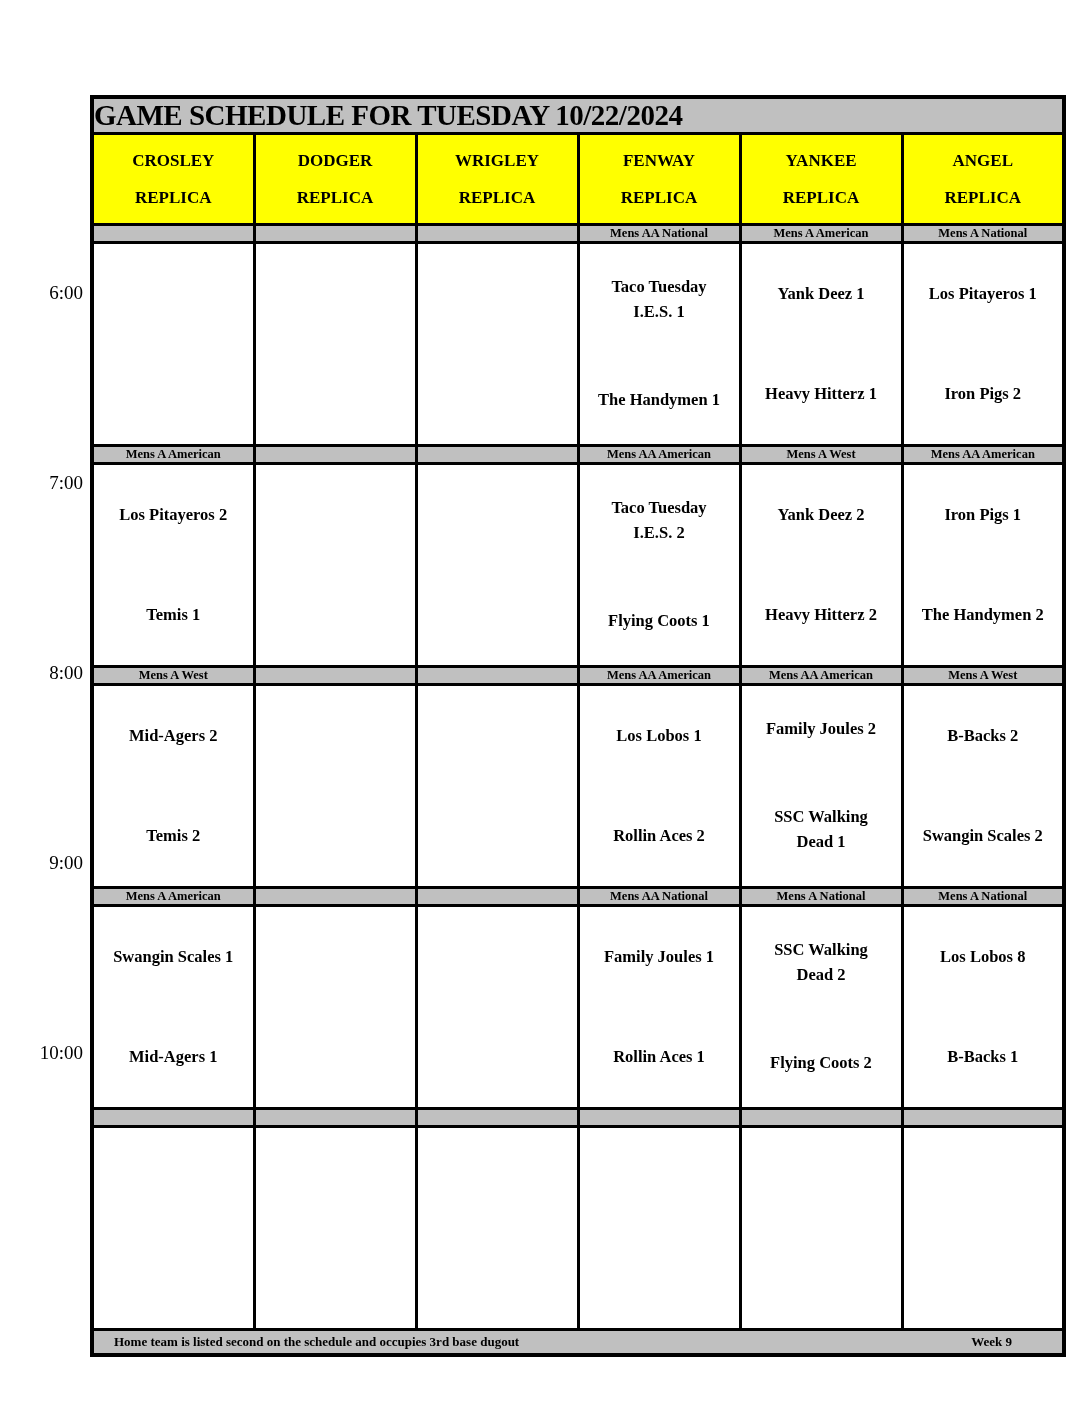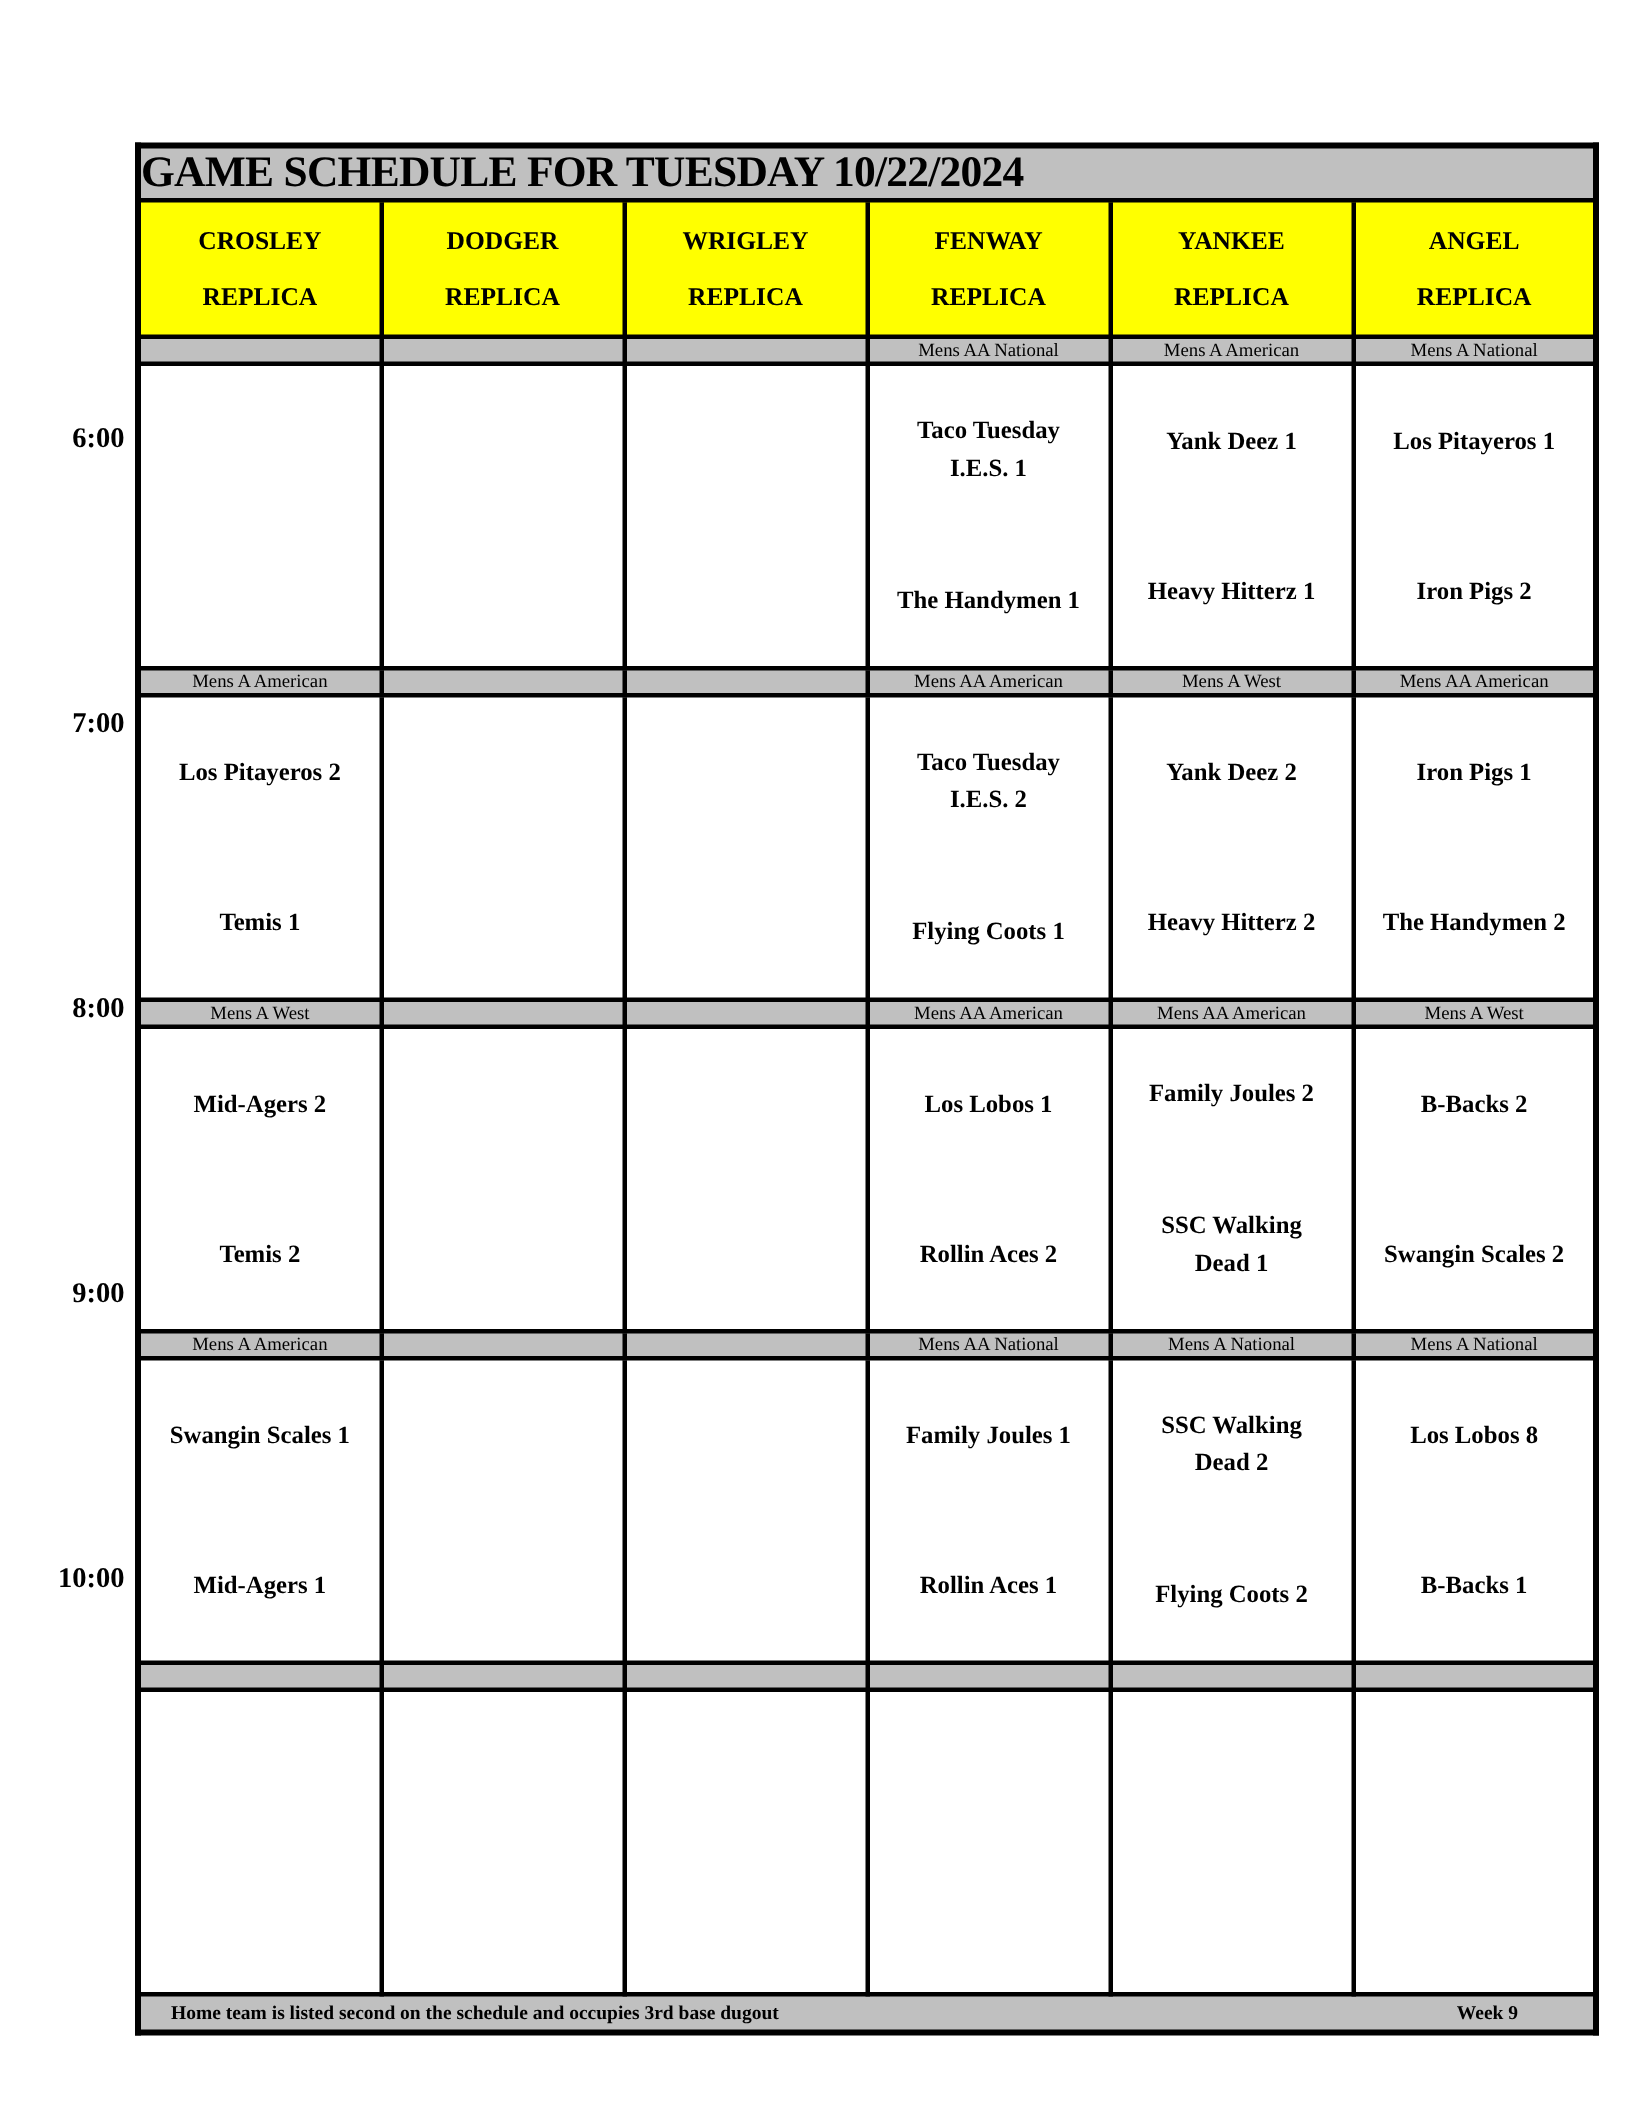--- a/index.html
+++ b/index.html
@@ -6,42 +6,42 @@
   body{
     width:1088px;height:1408px;background:#ffffff;
     font-family:"Liberation Serif","DejaVu Serif",serif;
     color:#000;
   }
   .page{position:relative;width:1088px;height:1408px;background:#fff;overflow:hidden;}
 
   
   .time-label{
     position:absolute;left:0;width:83px;height:26px;line-height:26px;
-    text-align:right;font-weight:bold;font-size:19px;color:#000;
+    text-align:right;font-weight:normal;font-size:19px;color:#000;
   }
 
   table.schedule{
     position:absolute;left:90px;top:95px;width:973px;
     border-collapse:collapse;table-layout:fixed;
     border:4px solid #000;
   }
   table.schedule td{border:3px solid #000;padding:0;vertical-align:middle;}
 
   td.title-cell{
     background:#c0c0c0;height:28px;text-align:left;
     font-weight:bold;font-size:29px;letter-spacing:-0.5px;
     border-bottom:4px solid #000;
   }
   td.field-cell{
     background:#ffff00;height:88px;text-align:center;font-weight:bold;font-size:17px;
   }
   .field-inner{display:flex;flex-direction:column;align-items:center;justify-content:center;gap:17px;}
   td.band-cell{
     background:#c0c0c0;height:15px;text-align:center;
-    font-weight:normal;font-size:12.5px;
+    font-weight:bold;font-size:12.5px;
     border-top:4px solid #000;border-bottom:4px solid #000;
   }
   td.game-cell{background:#ffffff;height:160px;}
   .game-inner{
     display:flex;flex-direction:column;justify-content:space-around;align-items:center;
     height:200px;
   }
   .team{
     font-weight:bold;font-size:16.5px;text-align:center;line-height:1.5;
     white-space:pre-line;

